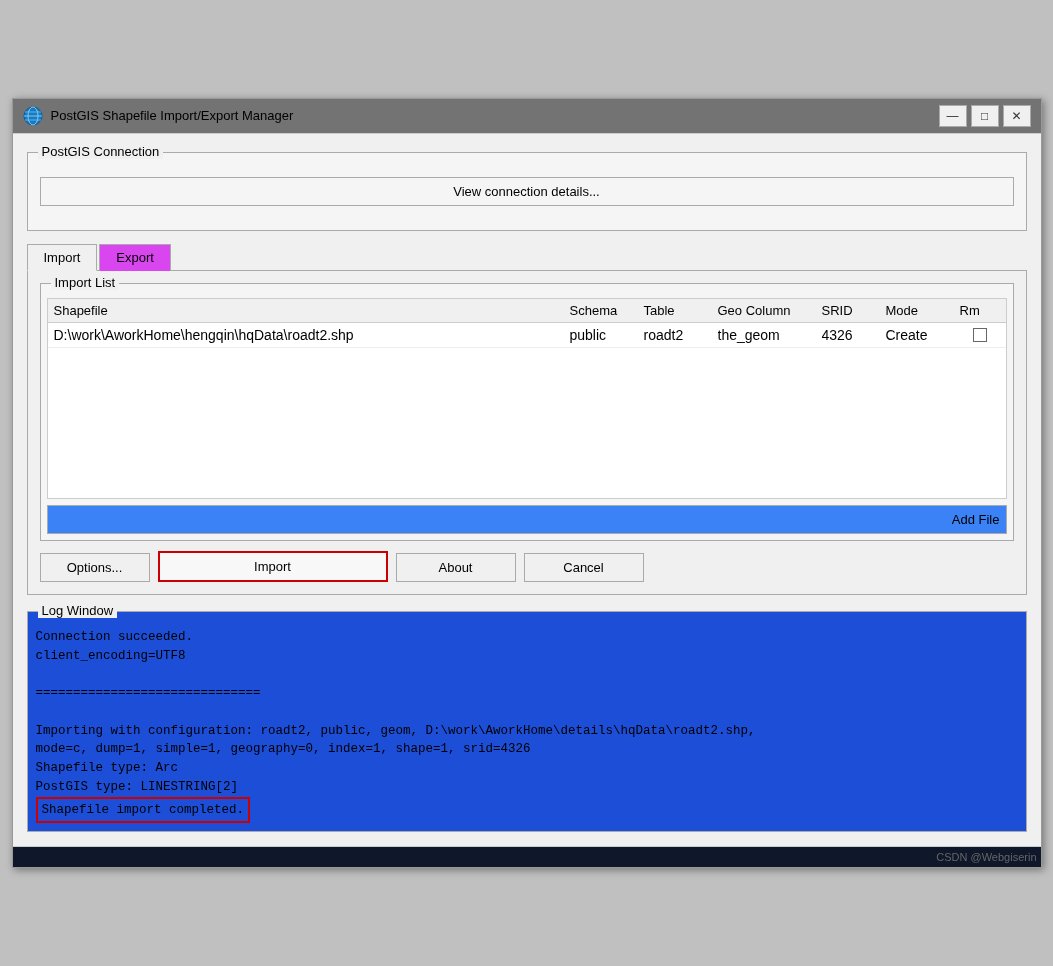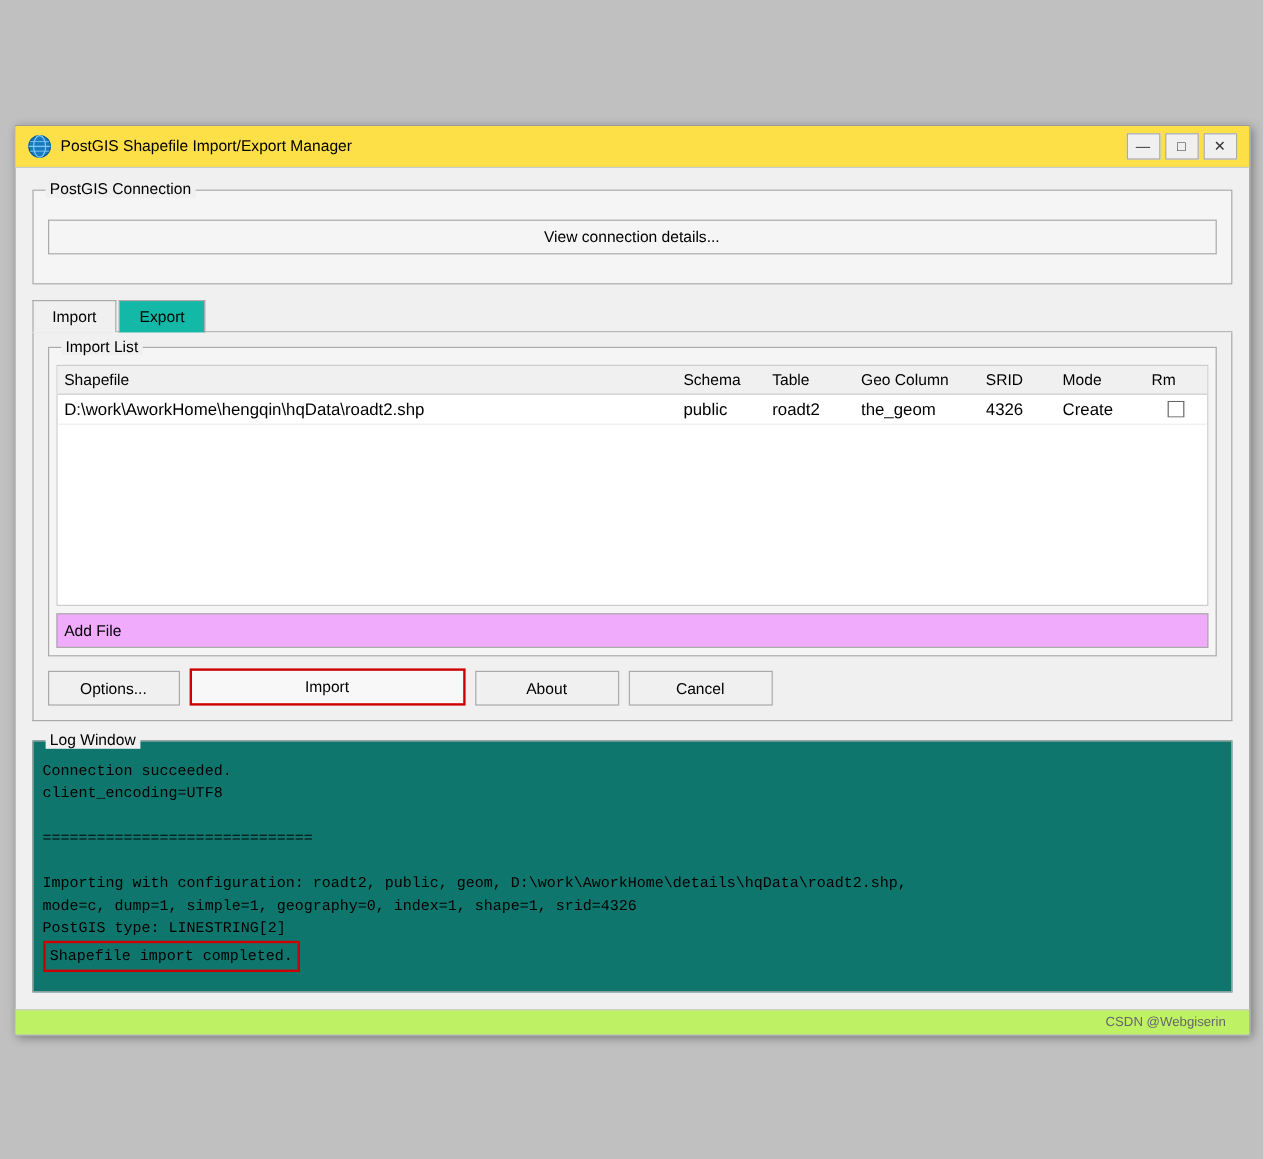--- a/index.html
+++ b/index.html
@@ -21,21 +21,21 @@
     .window {
       width: 1030px;
       background: #f0f0f0;
       border: 1px solid #999;
       box-shadow: 2px 2px 8px rgba(0,0,0,0.4);
       display: flex;
       flex-direction: column;
     }
 
     .title-bar {
-      background: #fde047;
+      background: #737373;
       display: flex;
       align-items: center;
       padding: 6px 10px;
       border-bottom: 1px solid #ccc;
       gap: 8px;
     }
 
     .title-bar-icon {
       width: 20px;
       height: 20px;
@@ -107,21 +107,21 @@
     }
 
     .tab-bar {
       display: flex;
       gap: 0;
       border-bottom: 1px solid #aaa;
     }
 
     .tab {
       padding: 5px 16px;
-      background: #14b8a6;
+      background: #d946ef;
       border: 1px solid #aaa;
       border-bottom: none;
       cursor: pointer;
       font-size: 13px;
       margin-right: 2px;
       position: relative;
       bottom: -1px;
     }
 
     .tab.active {
@@ -205,25 +205,25 @@
       background: #fff;
     }
 
     .table-empty-space {
       height: 150px;
     }
 
     .add-file-btn {
       width: 100%;
       padding: 6px;
-      background: #f0abfc;
+      background: #3b82f6;
       border: 1px solid #aaa;
       cursor: pointer;
       font-size: 13px;
-      text-align: left;
+      text-align: right;
       margin-top: 6px;
     }
 
     .action-buttons {
       display: flex;
       gap: 8px;
       margin-top: 8px;
       align-items: flex-end;
     }
 
@@ -250,21 +250,21 @@
     .action-btn.about-btn {
       min-width: 120px;
     }
 
     .action-btn.cancel-btn {
       min-width: 120px;
     }
 
     .log-window-group {
       border: 1px solid #aaa;
-      background: #0f766e;
+      background: #1d4ed8;
       position: relative;
       margin-top: 8px;
     }
 
     .log-window-label {
       position: absolute;
       top: -9px;
       left: 10px;
       background: #f0f0f0;
       padding: 0 4px;
@@ -289,22 +289,22 @@
       border: 2px solid #cc0000;
       padding: 2px 4px;
       display: inline-block;
       text-align: center;
     }
 
     .watermark {
       text-align: right;
       font-size: 11px;
       color: #666;
-      padding: 4px 19px;
-      background: #bef264;
+      padding: 4px 4px;
+      background: #0f172a;
       border-top: 1px solid #ccc;
     }
   </style>
 </head>
 <body>
 
 <div class="window">
 
   <div class="title-bar">
     <div class="title-bar-icon">
@@ -392,20 +392,21 @@
     <div class="log-window-group">
       <span class="log-window-label">Log Window</span>
       <div class="log-content">
         <span class="log-line">Connection succeeded.</span>
         <span class="log-line">client_encoding=UTF8</span>
         <span class="log-line">&nbsp;</span>
         <span class="log-line">==============================</span>
         <span class="log-line">&nbsp;</span>
         <span class="log-line">Importing with configuration: roadt2, public, geom, D:\work\AworkHome\details\hqData\roadt2.shp,</span>
         <span class="log-line">mode=c, dump=1, simple=1, geography=0, index=1, shape=1, srid=4326</span>
+        <span class="log-line">Shapefile type: Arc</span>
         <span class="log-line">PostGIS type: LINESTRING[2]</span>
         <span class="log-line highlight">Shapefile import completed.</span>
       </div>
     </div>
 
   </div>
 
   <div class="watermark">CSDN @Webgiserin</div>
 </div>
 

